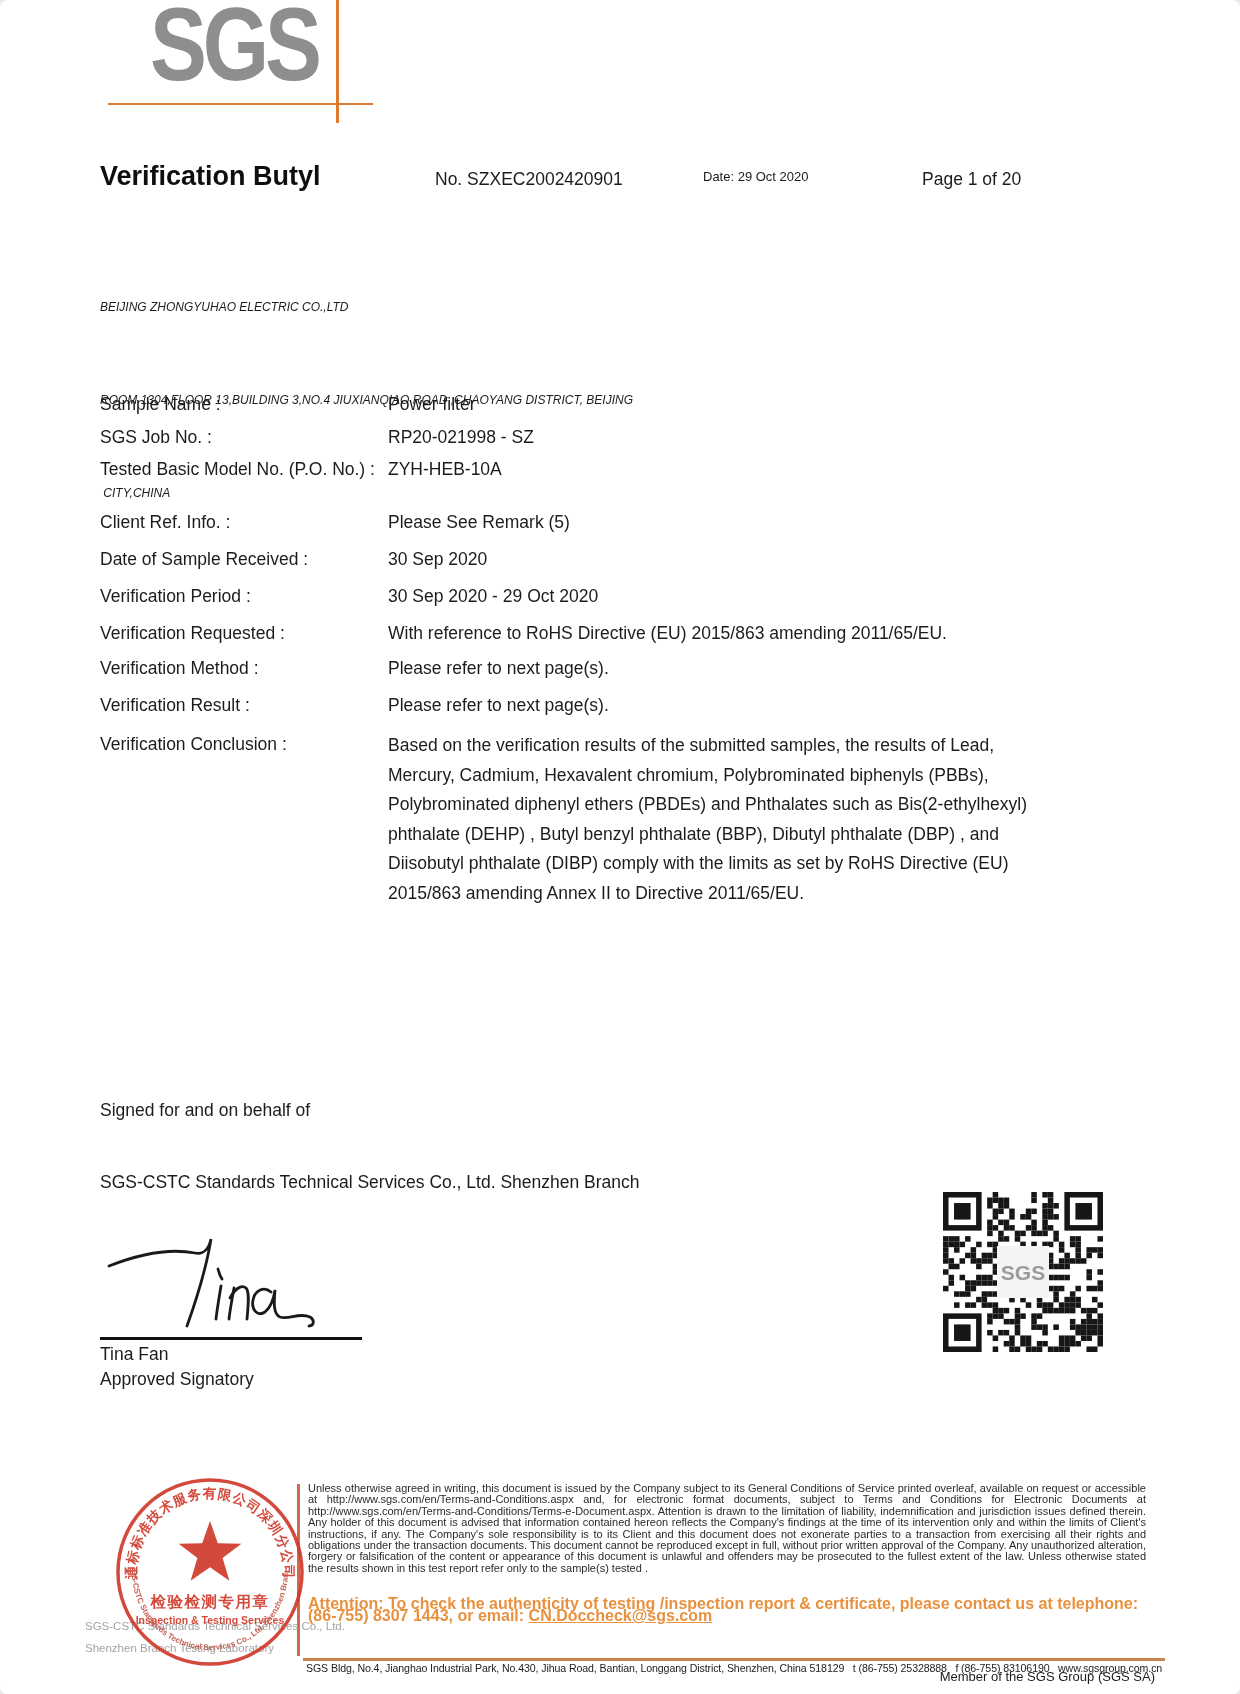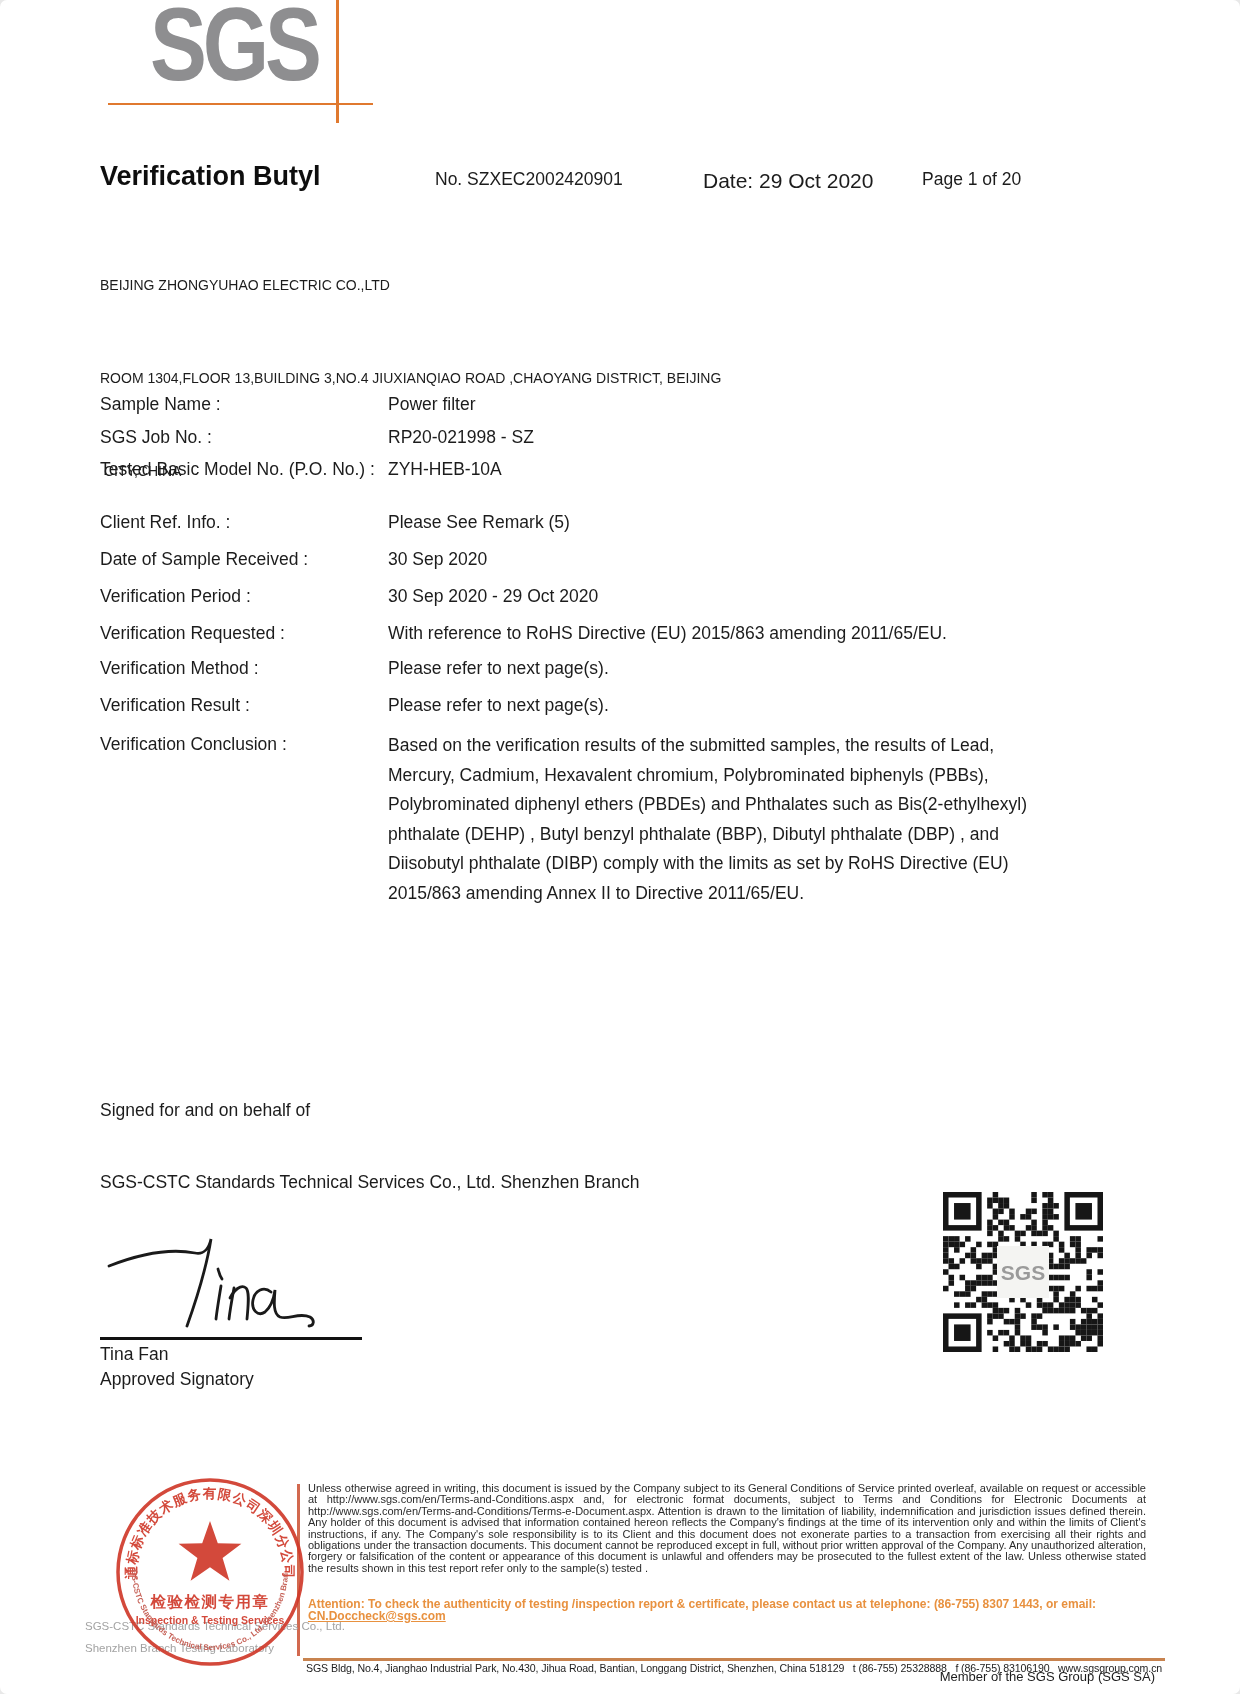--- a/index.html
+++ b/index.html
@@ -8,24 +8,24 @@
   .abs{position:absolute;}
 
   
   .logo{left:150px;top:-8px;font-size:104px;font-weight:bold;color:#8e8e90;
         letter-spacing:-5px;transform:scaleX(.82);transform-origin:left top;line-height:1;}
   .logo-vline{left:336px;top:0;width:3px;height:123px;background:#e0792f;}
   .logo-hline{left:108px;top:103px;width:265px;height:2px;background:#e0792f;}
 
   .doc-title{left:100px;top:161px;font-size:27px;font-weight:bold;color:#0e0e0e;}
   .hdr-no{left:425px;top:169px;font-size:17.5px;margin-left:10px;}
-  .hdr-date{left:703px;top:169px;font-size:21px;}
+  .hdr-date{left:703px;top:169px;font-size:13px;}
   .hdr-page{left:922px;top:169px;font-size:17.5px;}
 
-  .client{left:100px;top:208px;font-size:14px;line-height:31px;white-space:pre;}
+  .client{left:100px;top:230px;font-size:12px;line-height:31px;white-space:pre;font-style:italic;}
 
   
   .details{left:100px;top:391px;width:945px;}
   .drow{position:absolute;width:945px;font-size:17.5px;line-height:26px;}
   .dlabel{position:absolute;left:0;width:292px;}
   .dvalue{position:absolute;left:288px;width:657px;}
   .dvalue.tall{line-height:29.5px;}
 
   
   .signed1{left:100px;top:1100px;font-size:17.5px;}
@@ -38,21 +38,21 @@
   
   .qr{left:943px;top:1192px;width:160px;height:160px;}
 
   
   .stamp{left:112px;top:1474px;z-index:5;opacity:.92;}
 
   
   .legal-bar{left:297px;top:1484px;width:3px;height:172px;background:#d2694f;}
   .legal{left:308px;top:1483px;width:838px;font-size:11px;font-weight:normal;line-height:11.4px;
          text-align:justify;color:#2b2b2b;}
-  .attention{left:308px;top:1598px;width:852px;font-size:12px;font-weight:bold;line-height:12px;
+  .attention{left:308px;top:1598px;width:852px;font-size:16px;font-weight:bold;line-height:12px;
              color:#e8913f;}
   .attention .em{text-decoration:underline;}
   .gray-co{left:85px;top:1615px;font-size:11.5px;line-height:22px;color:#a3a3a3;z-index:1;}
   .addr{left:306px;top:1618px;font-size:10.6px;line-height:20px;color:#222;white-space:pre;
         letter-spacing:-0.1px;}
   .foot-rule{left:303px;top:1658px;width:862px;height:3px;background:#c8834f;}
   .member{left:700px;top:1669px;width:455px;text-align:right;font-size:13px;color:#1c1c1c;}
 </style>
 </head>
 <body>

